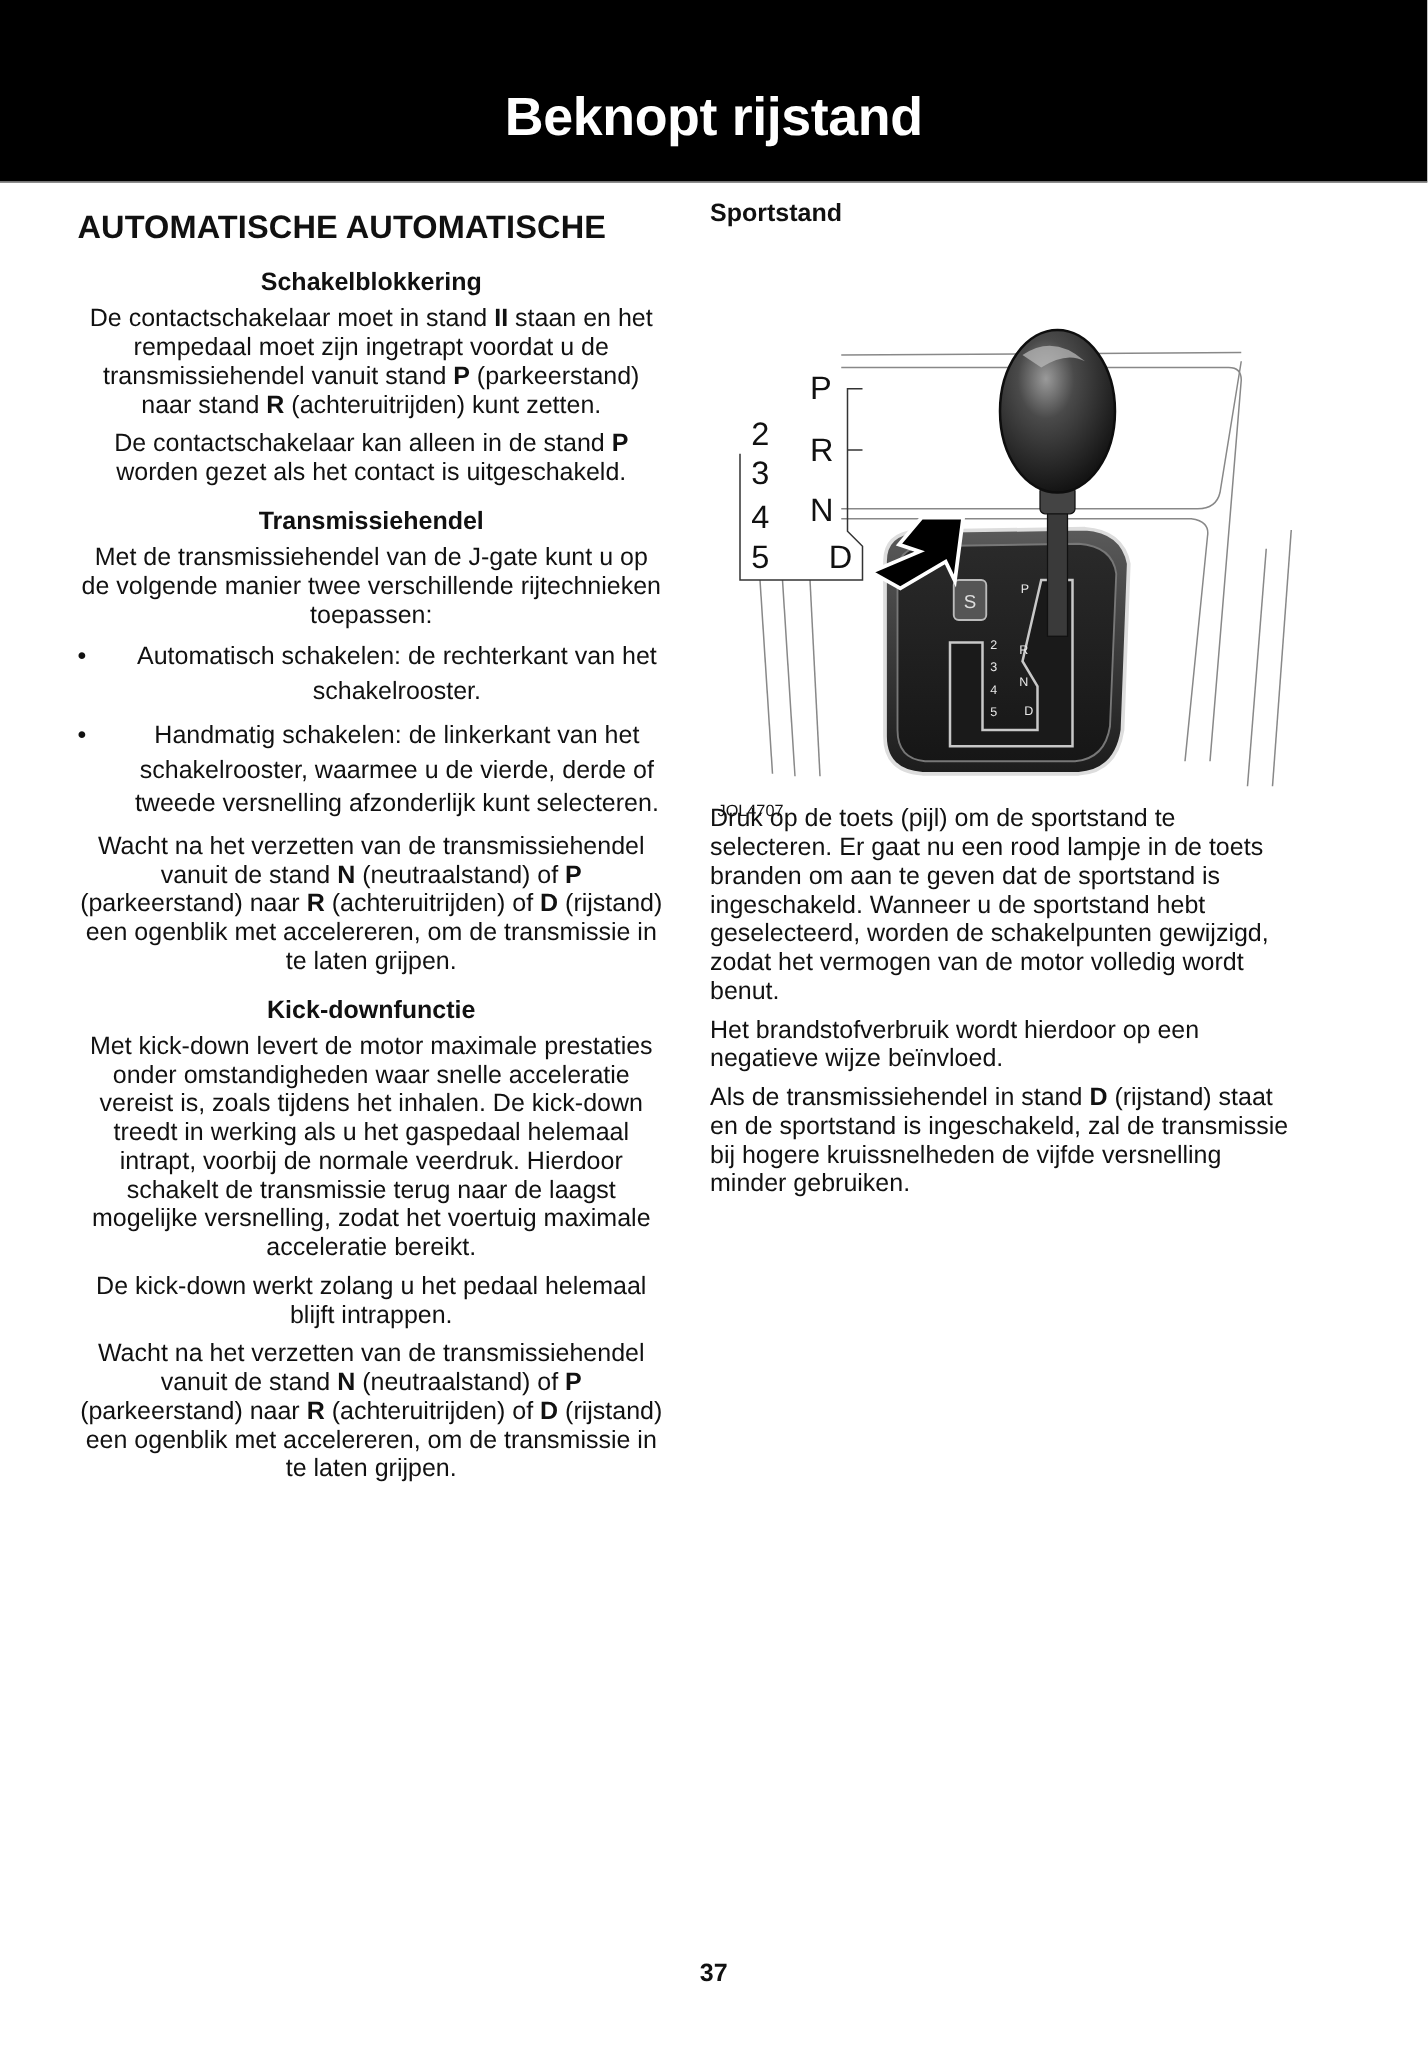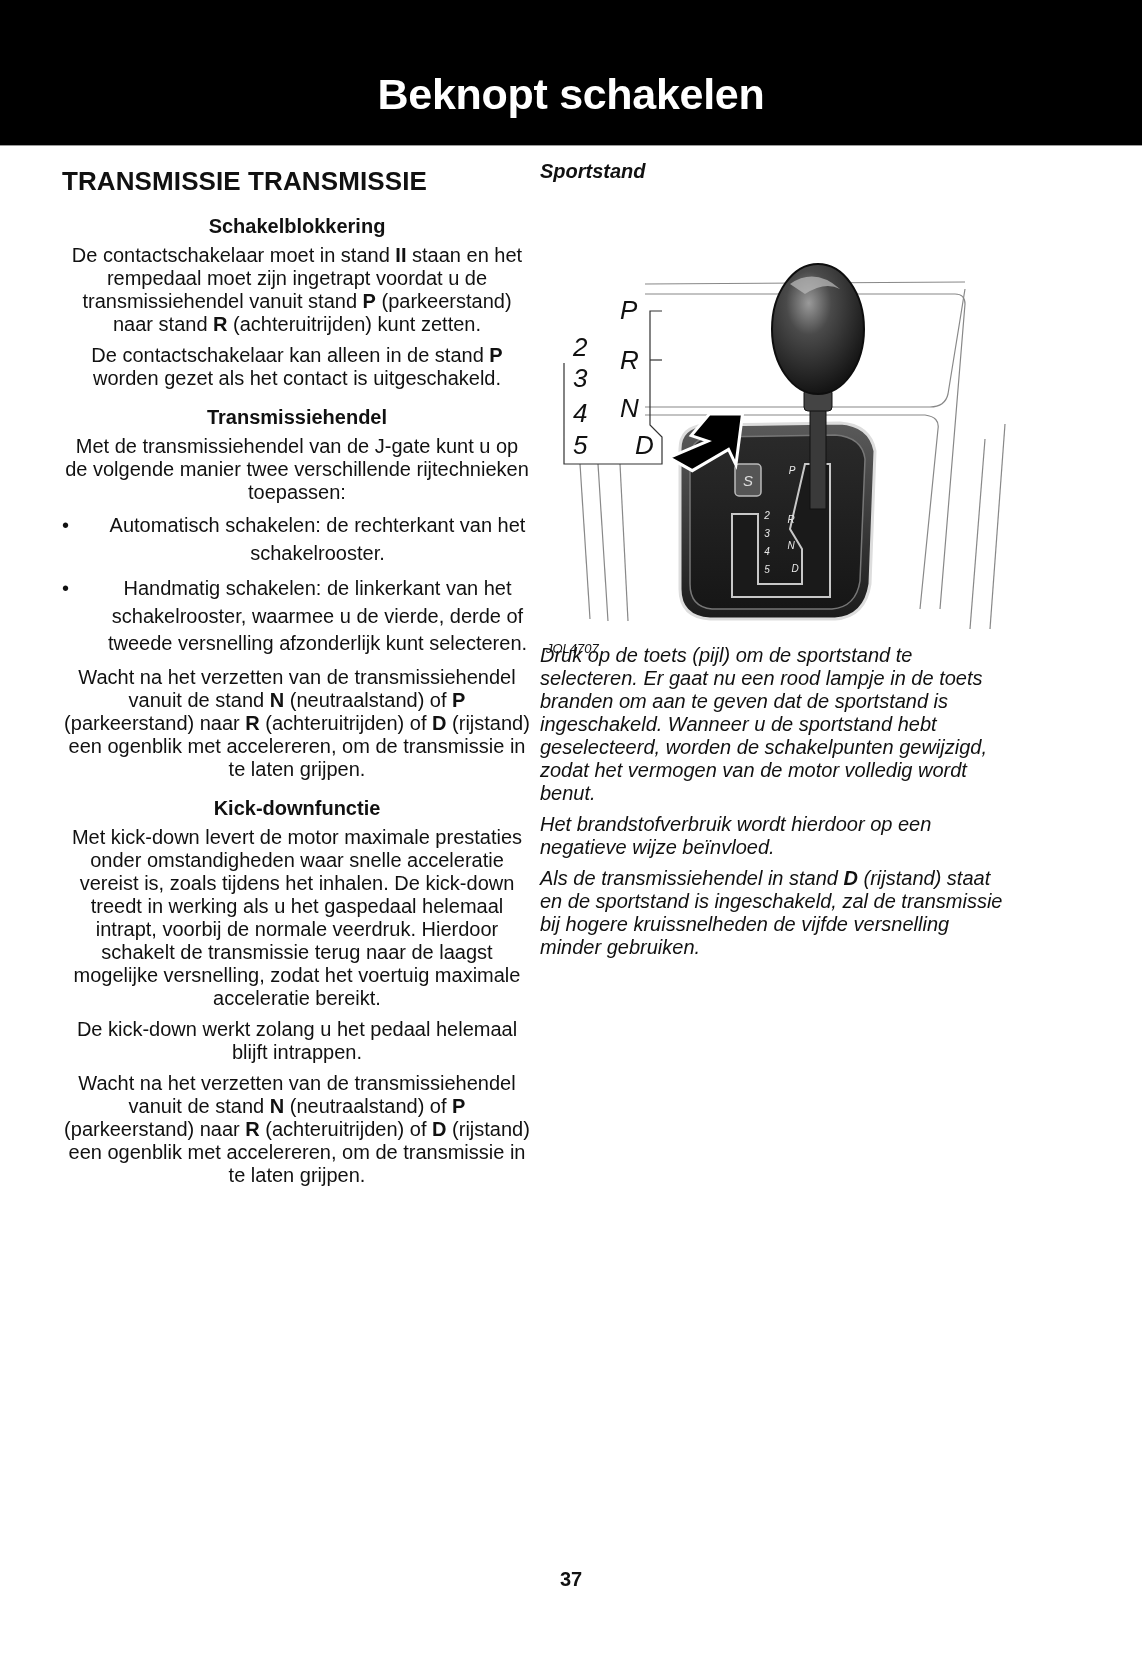--- a/index.html
+++ b/index.html
@@ -4,44 +4,44 @@
 <style>
   html, body { margin: 0; padding: 0; background: #ffffff; }
   body { width: 1142px; height: 1654px; position: relative; overflow: hidden;
          font-family: "Liberation Sans", sans-serif; color: #111; }
   .header { position: absolute; left: 0; top: 0; width: 1142px; height: 145px; background: #000;
             border-bottom: 1px solid #9a9a9a; }
   .header h1 { position: absolute; left: 0; right: 0; top: 70px; margin: 0; text-align: center;
                color: #fff; font-size: 43px; font-weight: bold; letter-spacing: -0.3px; }
   .col { position: absolute; top: 160px; }
   .col-left { left: 62px; width: 470px; }
-  .col-right { left: 540px; width: 470px; font-style: italic; }
+  .col-right { left: 568px; width: 470px; }
   h2 { margin: 6px 0 18px 0; font-size: 26px; font-weight: bold; letter-spacing: 0.1px; }
   h3 { margin: 0 0 6px 0; font-size: 20px; font-weight: bold; }
   p { margin: 0 0 8px 0; font-size: 20px; line-height: 23px; }
   p b { font-weight: bold; }
   .sec { margin-bottom: 16px; text-align: center; }
   ul.bullets { list-style: none; margin: 0 0 8px 0; padding: 0; }
   ul.bullets li { position: relative; padding-left: 41px; font-size: 20px; line-height: 27.5px; margin-bottom: 8px; }
   ul.bullets li .dot { position: absolute; left: 0; top: 0; }
   .figure { position: relative; width: 470px; height: 440px; margin-top: 2px; margin-bottom: 8px; }
   .figure svg { position: absolute; left: 0; top: 0; }
   .fig-code { position: absolute; left: 6px; top: 452px; font-size: 13px; }
   .right-body { position: absolute; top: 484px; left: 0; width: 470px; }
   .page-num { position: absolute; left: 0; right: 0; top: 1568px; text-align: center; font-size: 20px; font-weight: bold; }
 </style>
 </head>
 <body>
 
 <div class="header">
-  <h1>Beknopt schakelen</h1>
+  <h1>Beknopt rijstand</h1>
 </div>
 
 <div class="col col-left">
-  <h2>TRANSMISSIE TRANSMISSIE</h2>
+  <h2>AUTOMATISCHE AUTOMATISCHE</h2>
 
   <div class="sec">
     <h3>Schakelblokkering</h3>
     <p><span>De contactschakelaar moet in stand </span><b>II</b><span> staan en het rempedaal moet zijn ingetrapt voordat u de transmissiehendel vanuit stand </span><b>P</b><span> (parkeerstand) naar stand </span><b>R</b><span> (achteruitrijden) kunt zetten.</span></p>
     <p><span>De contactschakelaar kan alleen in de stand </span><b>P</b><span> worden gezet als het contact is uitgeschakeld.</span></p>
   </div>
 
   <div class="sec">
     <h3>Transmissiehendel</h3>
     <p>Met de transmissiehendel van de J-gate kunt u op de volgende manier twee verschillende rijtechnieken toepassen:</p>

